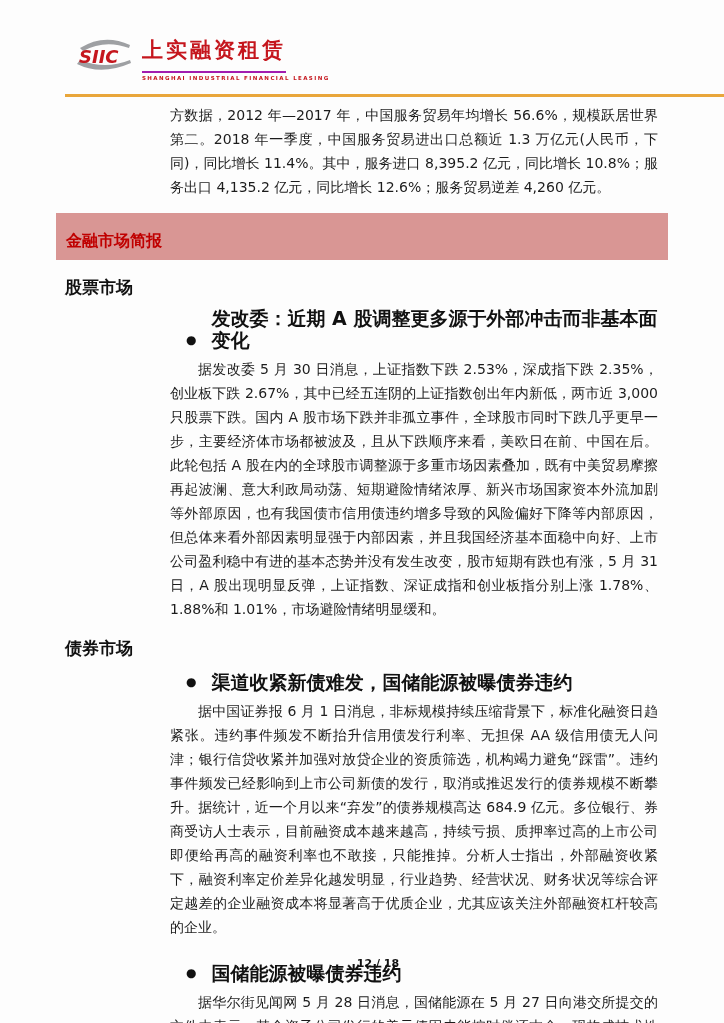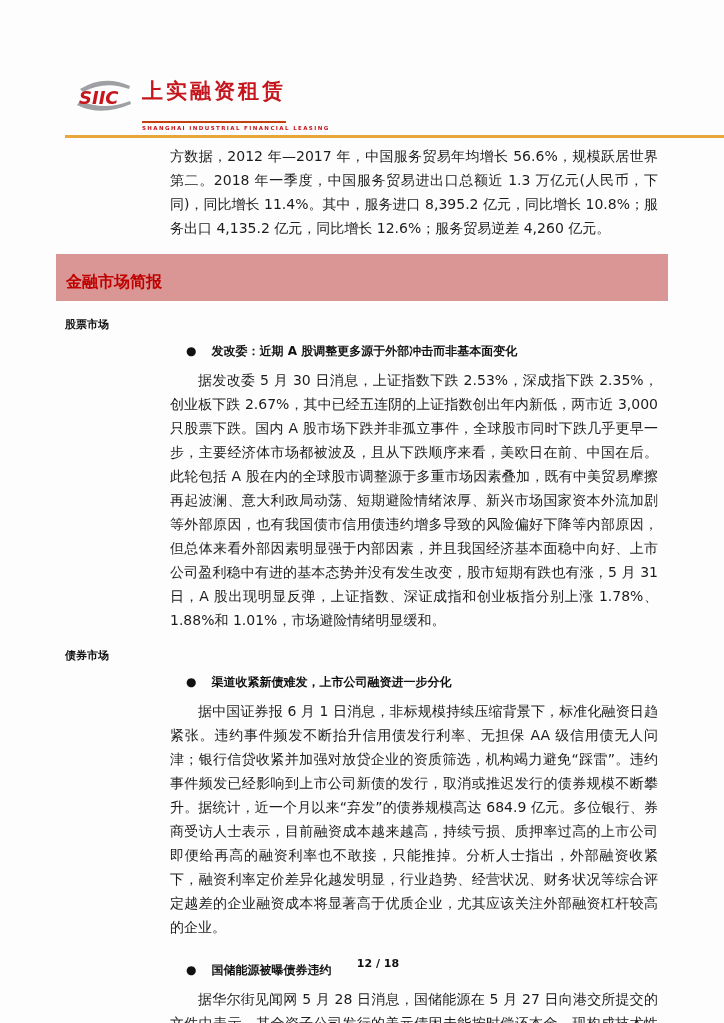--- a/index.html
+++ b/index.html
@@ -2,51 +2,51 @@
 <html><head>
 <meta charset="utf-8">
 <style>
   html,body { margin:0; padding:0; background:#888; }
   .page {
     width:724px; height:1023px; margin:0 auto; background:#fdfdfd;
     font-family:"DejaVu Sans","Liberation Sans",sans-serif;
     color:#1c1c1c; position:relative; overflow:hidden; box-sizing:border-box;
   }
   
-  .header { padding:36px 0 0 74px; height:50px;margin-top:41px; }
+  .header { padding:36px 0 0 74px; height:50px; }
   .logo { display:flex; align-items:flex-start; gap:8px; }
   .logo-mark { flex:0 0 auto; }
   .logo-text { display:flex; flex-direction:column; }
   .logo-cn {
     color:#c5161d; font-size:21px; font-weight:bold; letter-spacing:3px;
-    border-bottom:2px solid #c2410c; padding-bottom:16px; width:fit-content;
+    border-bottom:2px solid #a21caf; padding-bottom:7px; width:fit-content;
   }
   .logo-en {
     color:#c5161d; font-size:5.5px; letter-spacing:1.4px; margin-top:2px;
     font-weight:bold;
   }
   .gold-rule { height:3px; background:#e9a63b; margin:8px 0 0 65px; }
 
   
   main { display:block; }
   p.para {
     font-size:14px; line-height:24px; text-align:justify;
     margin:6px 66px 0 170px;
   }
   p.para.indent { text-indent:2em; }
   .banner {
     margin:14px 56px 0 56px; background:#d99694; color:#c00000;
     font-size:16px; font-weight:bold; padding:18px 10px 8px 10px;
   }
   .section-h {
-    margin:16px 0 0 65px; font-size:11px; font-weight:bold; color:#111;
+    margin:16px 0 0 65px; font-size:17px; font-weight:bold; color:#111;
   }
   .bullet-title {
-    margin:8px 66px 0 186px; font-size:12px; font-weight:bold; color:#111;
-    display:flex; align-items:center; gap:15px; line-height:22px;
+    margin:8px 66px 0 186px; font-size:19px; font-weight:bold; color:#111;
+    display:flex; align-items:flex-end; gap:15px; line-height:22px;
   }
   .dot::before { content:"●"; font-size:12px; }
   .spacer-lg { height:12px; }
 
   footer { position:absolute; bottom:52px; left:16px; width:100%; text-align:center; }
   .page-num { font-size:11px; font-weight:bold; color:#111; }
 </style>
 </head>
 <body>
 
@@ -83,21 +83,21 @@
     <div class="bullet-title">
       <span class="dot"></span>
       <span>发改委：近期 A 股调整更多源于外部冲击而非基本面变化</span>
     </div>
     <p class="para indent">据发改委 5 月 30 日消息，上证指数下跌 2.53%，深成指下跌 2.35%，创业板下跌 2.67%，其中已经五连阴的上证指数创出年内新低，两市近 3,000 只股票下跌。国内 A 股市场下跌并非孤立事件，全球股市同时下跌几乎更早一步，主要经济体市场都被波及，且从下跌顺序来看，美欧日在前、中国在后。此轮包括 A 股在内的全球股市调整源于多重市场因素叠加，既有中美贸易摩擦再起波澜、意大利政局动荡、短期避险情绪浓厚、新兴市场国家资本外流加剧等外部原因，也有我国债市信用债违约增多导致的风险偏好下降等内部原因，但总体来看外部因素明显强于内部因素，并且我国经济基本面稳中向好、上市公司盈利稳中有进的基本态势并没有发生改变，股市短期有跌也有涨，5 月 31 日，A 股出现明显反弹，上证指数、深证成指和创业板指分别上涨 1.78%、1.88%和 1.01%，市场避险情绪明显缓和。</p>
 
     <div class="section-h">债券市场</div>
 
     <div class="bullet-title">
       <span class="dot"></span>
-      <span>渠道收紧新债难发，上市公司融资进一步分化</span>
+      <span>渠道收紧新债难发，国储能源被曝债券违约</span>
     </div>
     <p class="para indent">据中国证券报 6 月 1 日消息，非标规模持续压缩背景下，标准化融资日趋紧张。违约事件频发不断抬升信用债发行利率、无担保 AA 级信用债无人问津；银行信贷收紧并加强对放贷企业的资质筛选，机构竭力避免“踩雷”。违约事件频发已经影响到上市公司新债的发行，取消或推迟发行的债券规模不断攀升。据统计，近一个月以来“弃发”的债券规模高达 684.9 亿元。多位银行、券商受访人士表示，目前融资成本越来越高，持续亏损、质押率过高的上市公司即便给再高的融资利率也不敢接，只能推掉。分析人士指出，外部融资收紧下，融资利率定价差异化越发明显，行业趋势、经营状况、财务状况等综合评定越差的企业融资成本将显著高于优质企业，尤其应该关注外部融资杠杆较高的企业。</p>
 
     <div class="spacer-lg"></div>
 
     <div class="bullet-title">
       <span class="dot"></span>
       <span>国储能源被曝债券违约</span>
     </div>
     <p class="para indent">据华尔街见闻网 5 月 28 日消息，国储能源在 5 月 27 日向港交所提交的文件中表示，其全资子公司发行的美元债因未能按时偿还本金，现构成技术性违约。按西方会计准则视为技术性破产。此批债券于今年 5 月 11 日到期，本金 3.5 亿美元，票息 5.25% 对于债券违约，这家拥有 18 亿美元海外债券的石油和天然气生产商解释称，</p>

